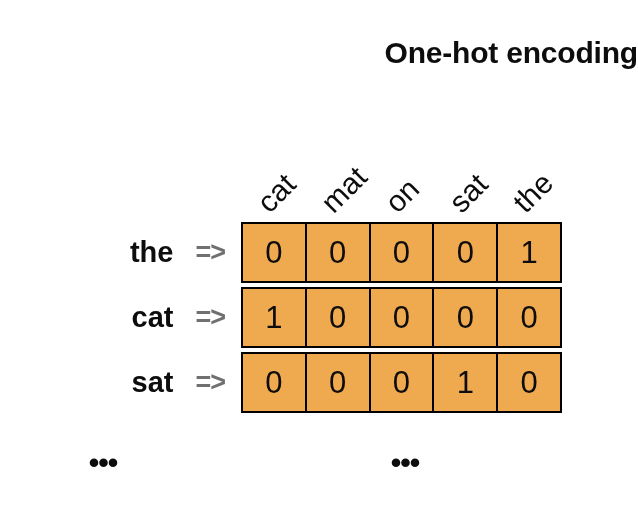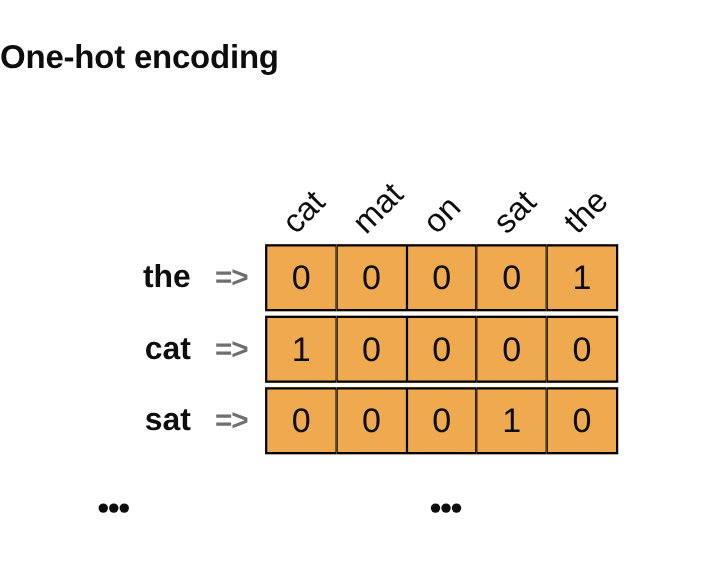--- a/index.html
+++ b/index.html
@@ -22,21 +22,21 @@
     width: 638px;
     height: 522px;
   }
 
   
   #title {
     position: absolute;
     left: 0;
     top: 36px;
     width: 638px;
-    text-align: left;
+    text-align: right;
     font-size: 30px;
     font-weight: bold;
     color: #0d0d0d;
     letter-spacing: -0.2px;
   }
 
   
   #col-headers {
     position: absolute;
     left: 241px;

